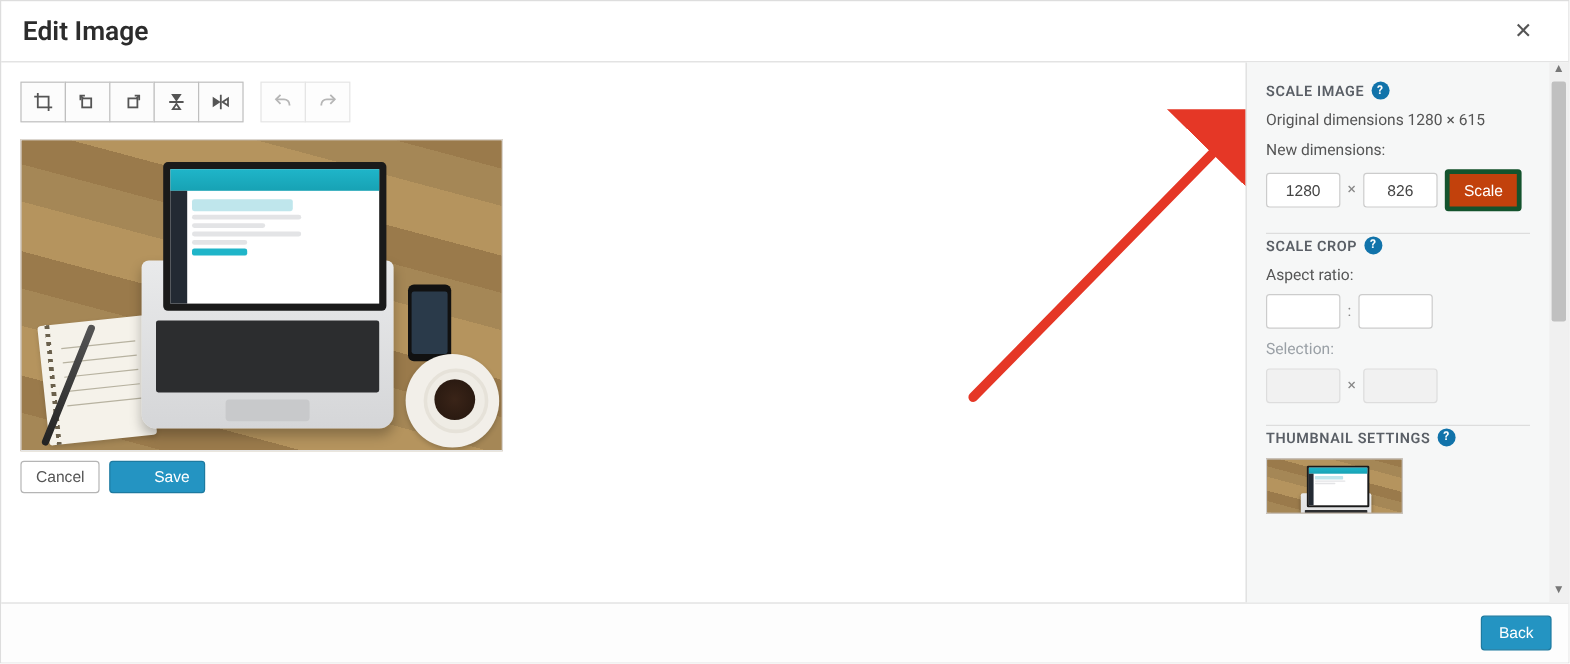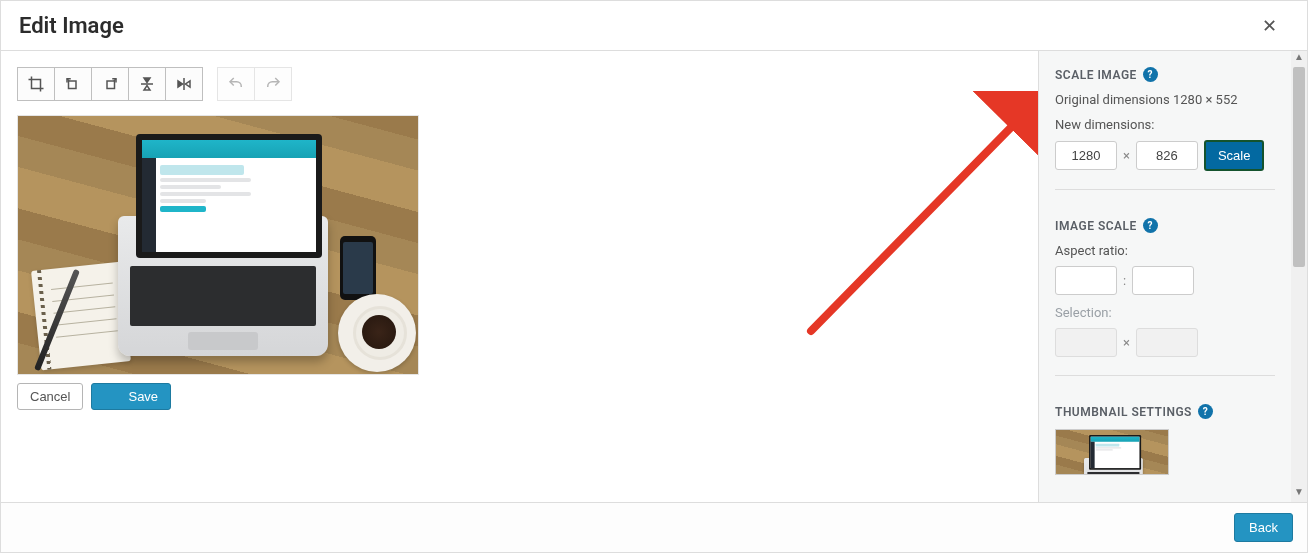--- a/index.html
+++ b/index.html
@@ -259,21 +259,21 @@
     background: #2494c2;
     border: 1px solid #1d7aa0;
     color: #fff;
     padding-left: 36px;
   }
   .btn.large {
     padding: 6px 14px;
   }
 
   
-  .section { padding-bottom: 18px; border-bottom: 1px solid #ddd; margin-bottom: 28px; }
+  .section { padding-bottom: 18px; border-bottom: 1px solid #ddd; margin-bottom: 2px; }
   .section:last-child { border-bottom: none; margin-bottom: 0; padding-bottom: 0; }
   .sec-title {
     font-size: 12px;
     letter-spacing: .5px;
     color: #5a5f66;
     font-weight: 600;
     display: flex;
     align-items: center;
     gap: 6px;
   }
@@ -297,22 +297,22 @@
     border: 1px solid #ccc;
     border-radius: 3px;
     font-size: 13px;
     text-align: center;
     color: #444;
     background: #fff;
   }
   .dim-input:disabled { background:#f1f1f1; color:#999; border-color:#ddd; }
   .x { color:#888; }
   .scale-btn {
-    background: #0369a1;
-    border: 2px solid #14532d;
+    background: #c2410c;
+    border: 4px solid #14532d;
     color: #fff;
     padding: 6px 12px;
     border-radius: 3px;
     cursor: pointer;
     font-size: 13px;
   }
   .thumb-preview {
     margin-top: 10px;
     width: 112px; height: 44px; 
     background: #a18056;
@@ -457,33 +457,33 @@
     </svg>
 
     <div class="sidebar-wrap">
       <div class="sidebar">
 
         <div class="section">
           <div class="sec-title">
             <span>SCALE IMAGE</span>
             <span class="help">?</span>
           </div>
-          <div class="lbl">Original dimensions 1280 × 552</div>
+          <div class="lbl">Original dimensions 1280 × 615</div>
           <div class="lbl">New dimensions:</div>
           <div class="dim-row">
             <input class="dim-input" value="1280" style="">
             <span class="x">×</span>
             <input class="dim-input" value="826" style="">
             <button class="scale-btn">Scale</button>
           </div>
         </div>
 
         <div class="section">
           <div class="sec-title">
-            <span>IMAGE SCALE</span>
+            <span>SCALE CROP</span>
             <span class="help">?</span>
           </div>
           <div class="lbl">Aspect ratio:</div>
           <div class="dim-row">
             <input class="dim-input" style="">
             <span class="x">:</span>
             <input class="dim-input" style="">
           </div>
           <div class="lbl" style="color:#9aa0a6">Selection:</div>
           <div class="dim-row">

